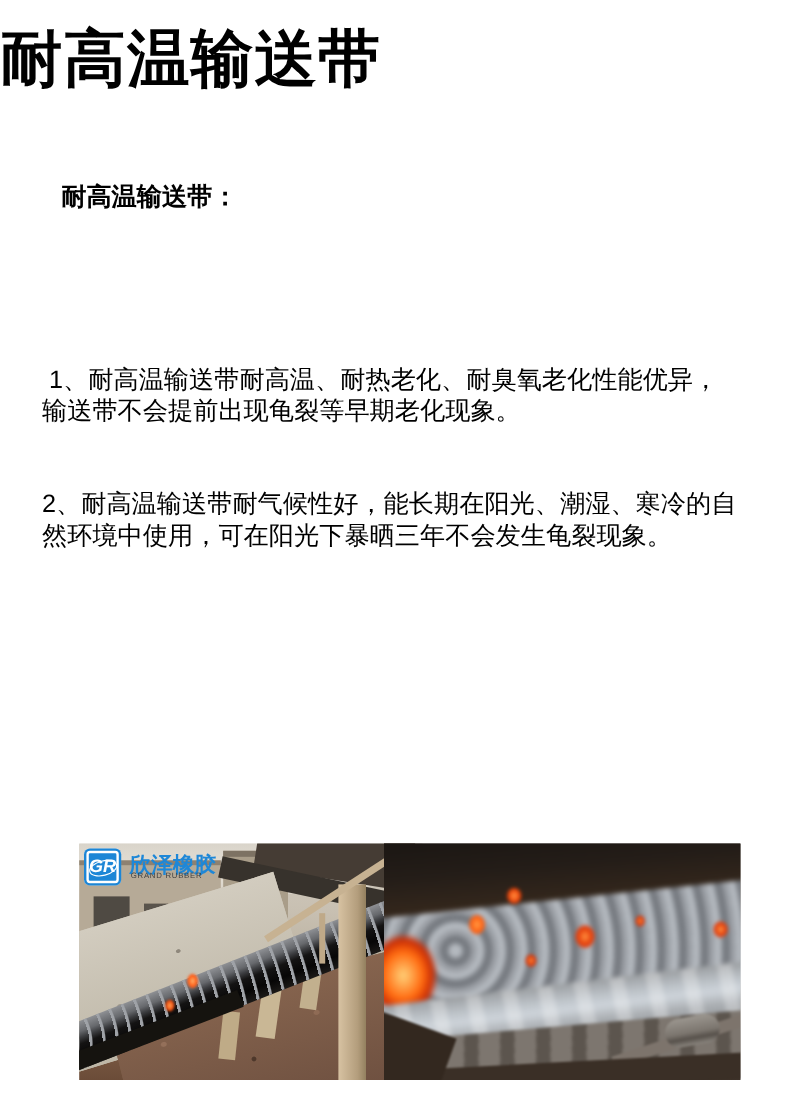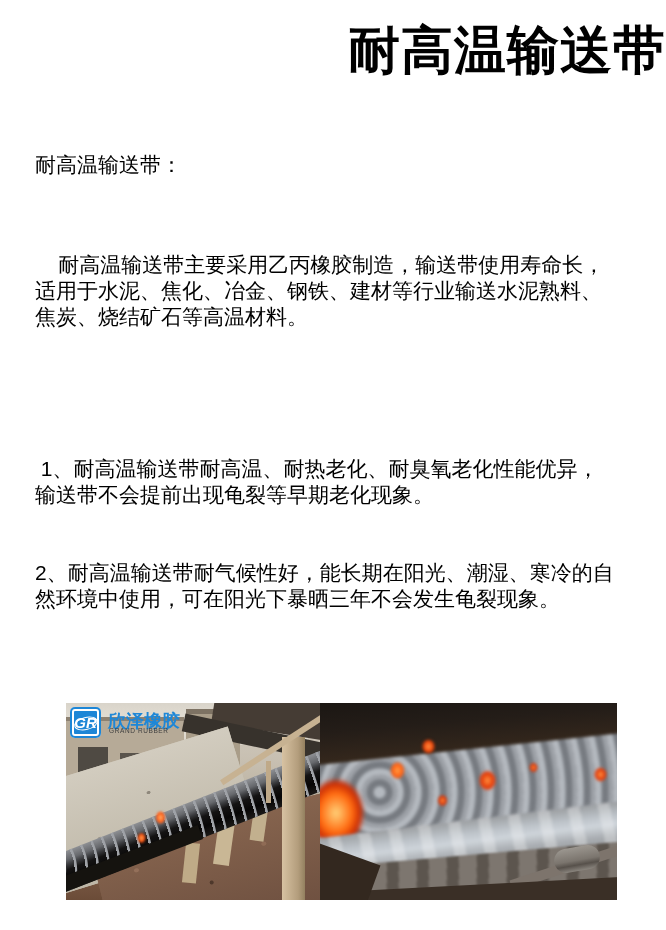--- a/index.html
+++ b/index.html
@@ -5,30 +5,30 @@
   html, body { margin:0; padding:0; background:#ffffff; }
   body {
     width:666px; height:930px; position:relative; overflow:hidden;
     font-family:"Liberation Sans","DejaVu Sans",sans-serif;
     color:#000;
   }
   .page { position:relative; width:666px; height:930px; overflow:hidden; }
 
   
   .title {
-    margin:18px 0 0 0; text-align:right;
+    margin:18px 0 0 0; text-align:left;
     font-size:52px; line-height:1.25; font-weight:600;
     letter-spacing:1px; color:#000;
   }
   .content {
     padding:17px 31px 0 35px;
     font-size:21px; line-height:26px;
     white-space:pre-wrap;
   }
-  .block { margin:0 0 22px 0; }
+  .block { margin:0 0 22px 16px;font-weight:bold; }
   .features-list .feature { margin:0; }
 
   
   .photo { position:absolute; top:703px; height:197px; overflow:hidden; }
   .photo div { position:absolute; }
   .photo-left  { left:66px;  width:286px; background:linear-gradient(180deg,#d3ccc1 0%,#c8c0b2 28%,#beb5a4 45%,#a99a84 62%,#8a7158 78%,#74543f 92%,#6b4c38 100%); }
   .photo-right { left:320px; width:297px; background:linear-gradient(180deg,#2e2620 0%,#3f352b 18%,#8d9095 36%,#9aa0a6 50%,#a5a8ab 58%,#8e8a85 68%,#6c655e 80%,#554a3f 90%,#3e332a 100%); }
 
   
   .lp-sky   { left:0; top:0; width:242px; height:42px; background:linear-gradient(180deg,#d9d4ca,#e6e1d7 55%,#d8d1c5); }
@@ -136,23 +136,20 @@
 </style>
 </head>
 <body>
 
 <div class="page">
 
   <h1 class="title">耐高温输送带</h1>
 
   <div class="content">
     <div class="block">耐高温输送带：</div>
-    <div class="block">    耐高温输送带主要采用乙丙橡胶制造，输送带使用寿命长，
-适用于水泥、焦化、冶金、钢铁、建材等行业输送水泥熟料、
-焦炭、烧结矿石等高温材料。</div>
     <div class="features-list">
       <div class="feature"> 1、耐高温输送带耐高温、耐热老化、耐臭氧老化性能优异，
 输送带不会提前出现龟裂等早期老化现象。</div>
       <div class="feature">2、耐高温输送带耐气候性好，能长期在阳光、潮湿、寒冷的自
 然环境中使用，可在阳光下暴晒三年不会发生龟裂现象。</div>
       
       
     </div>
   </div>
 

